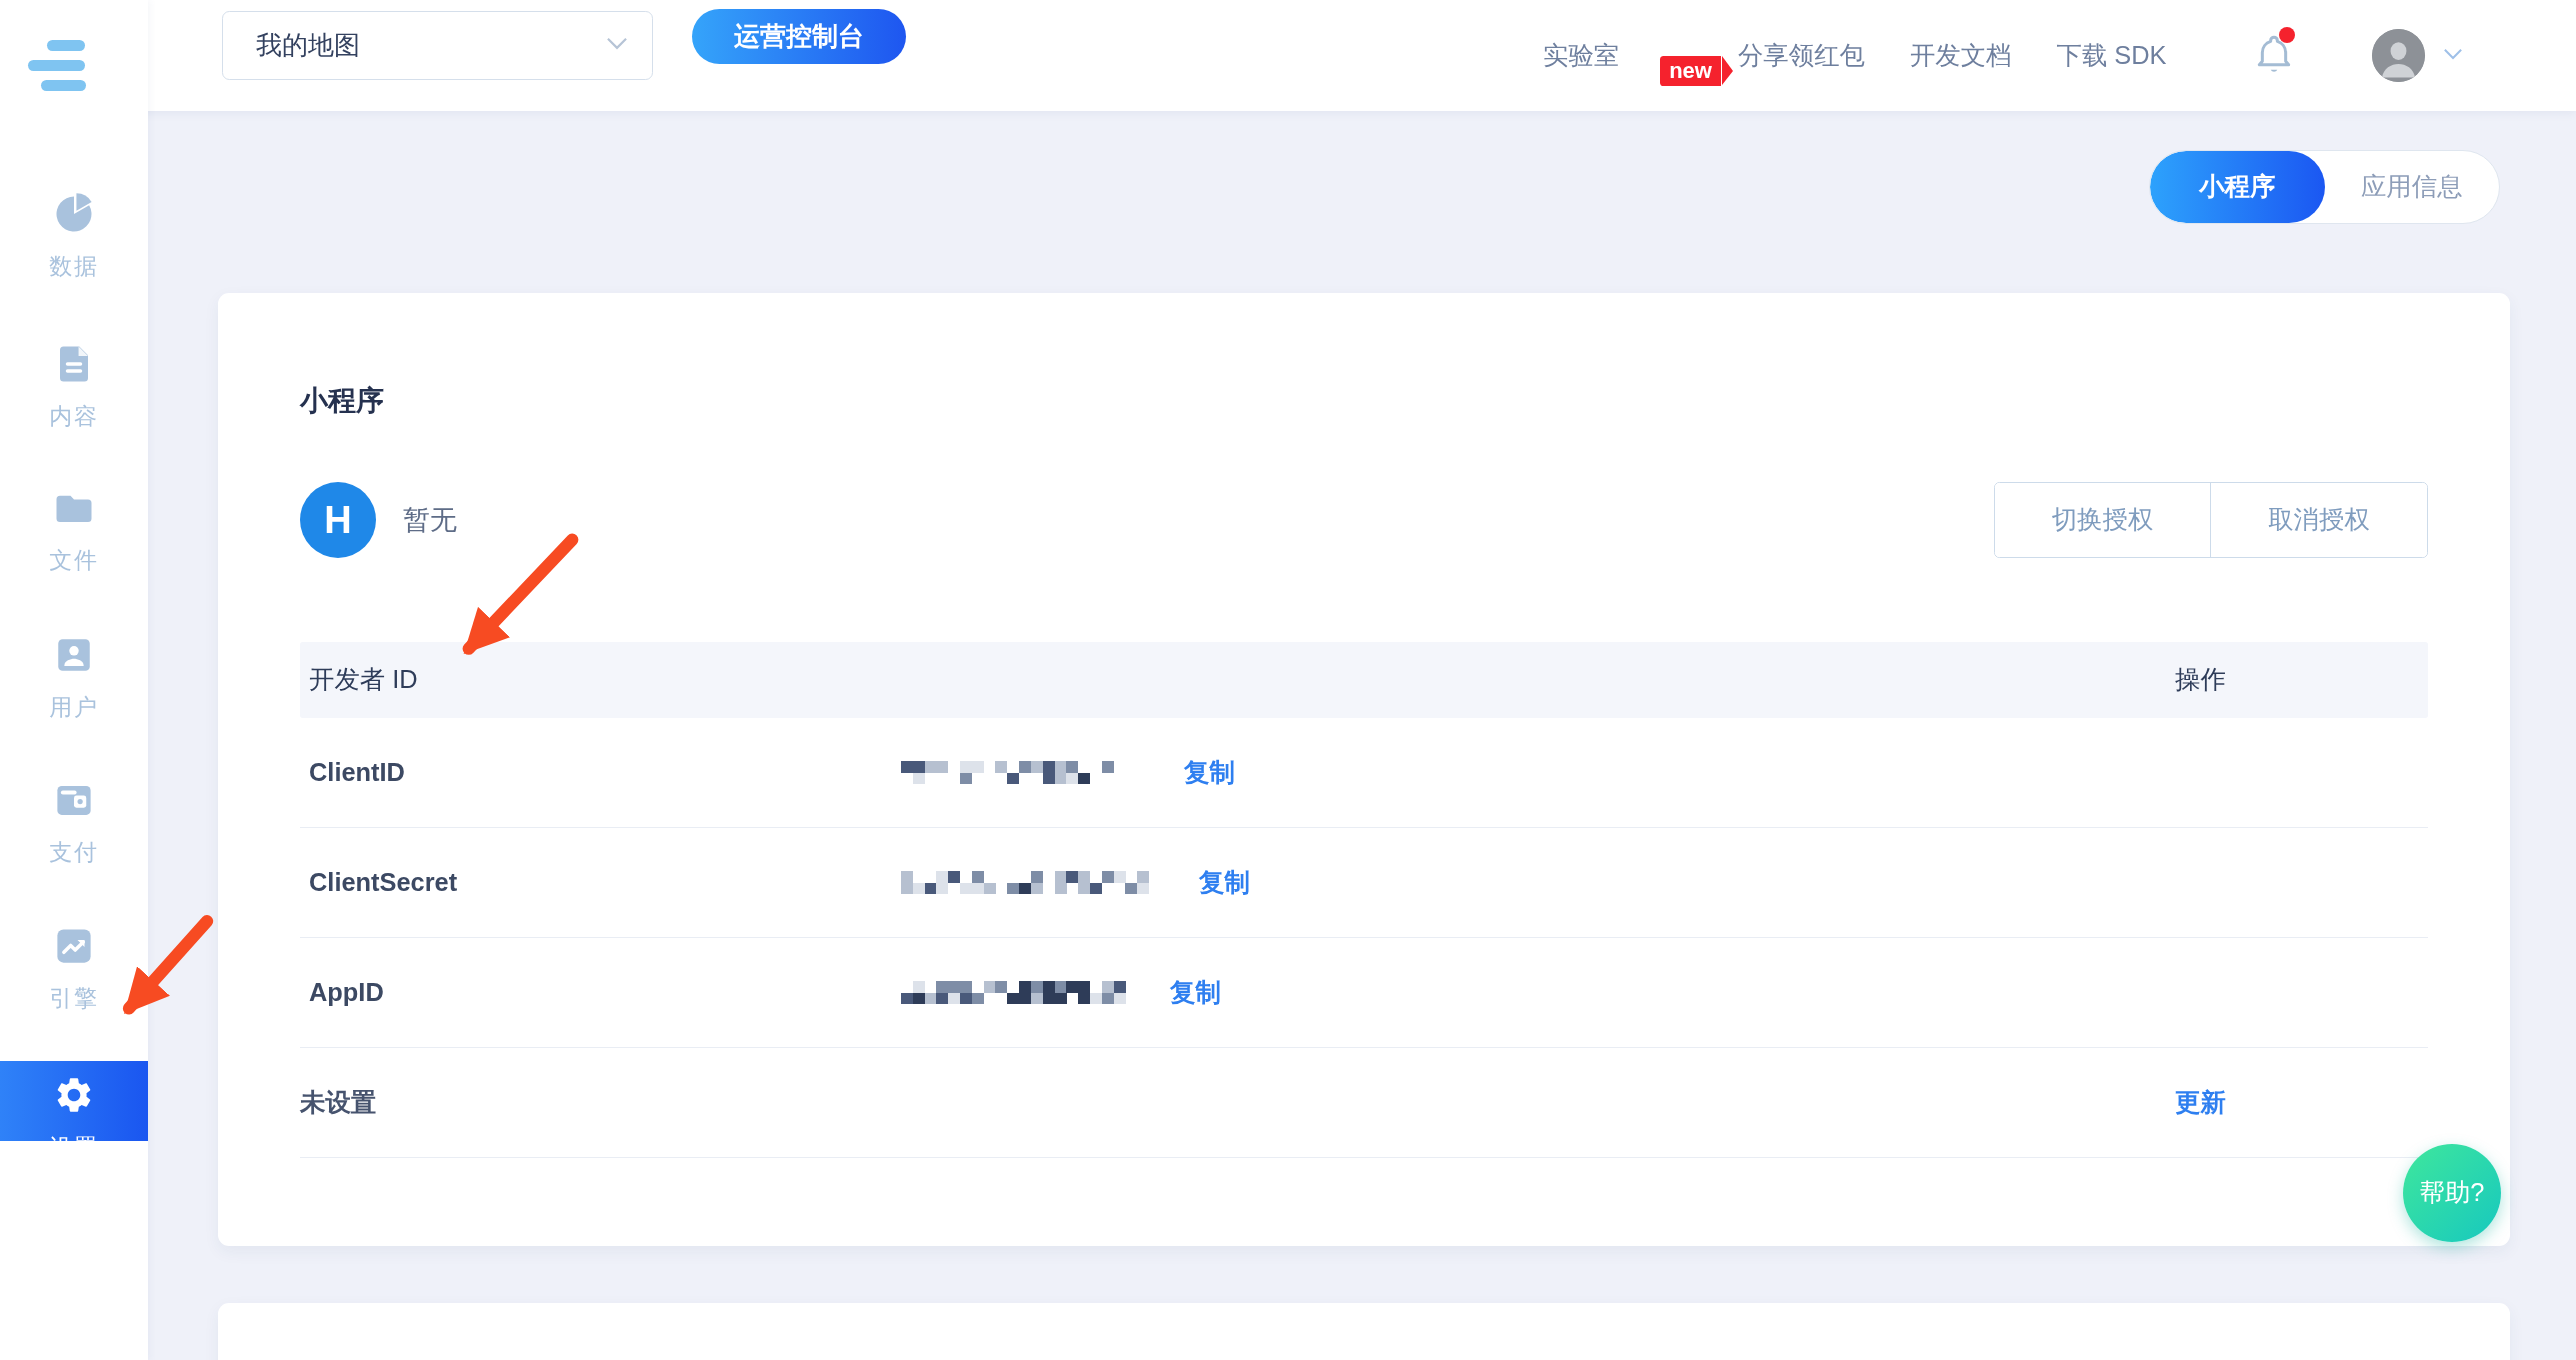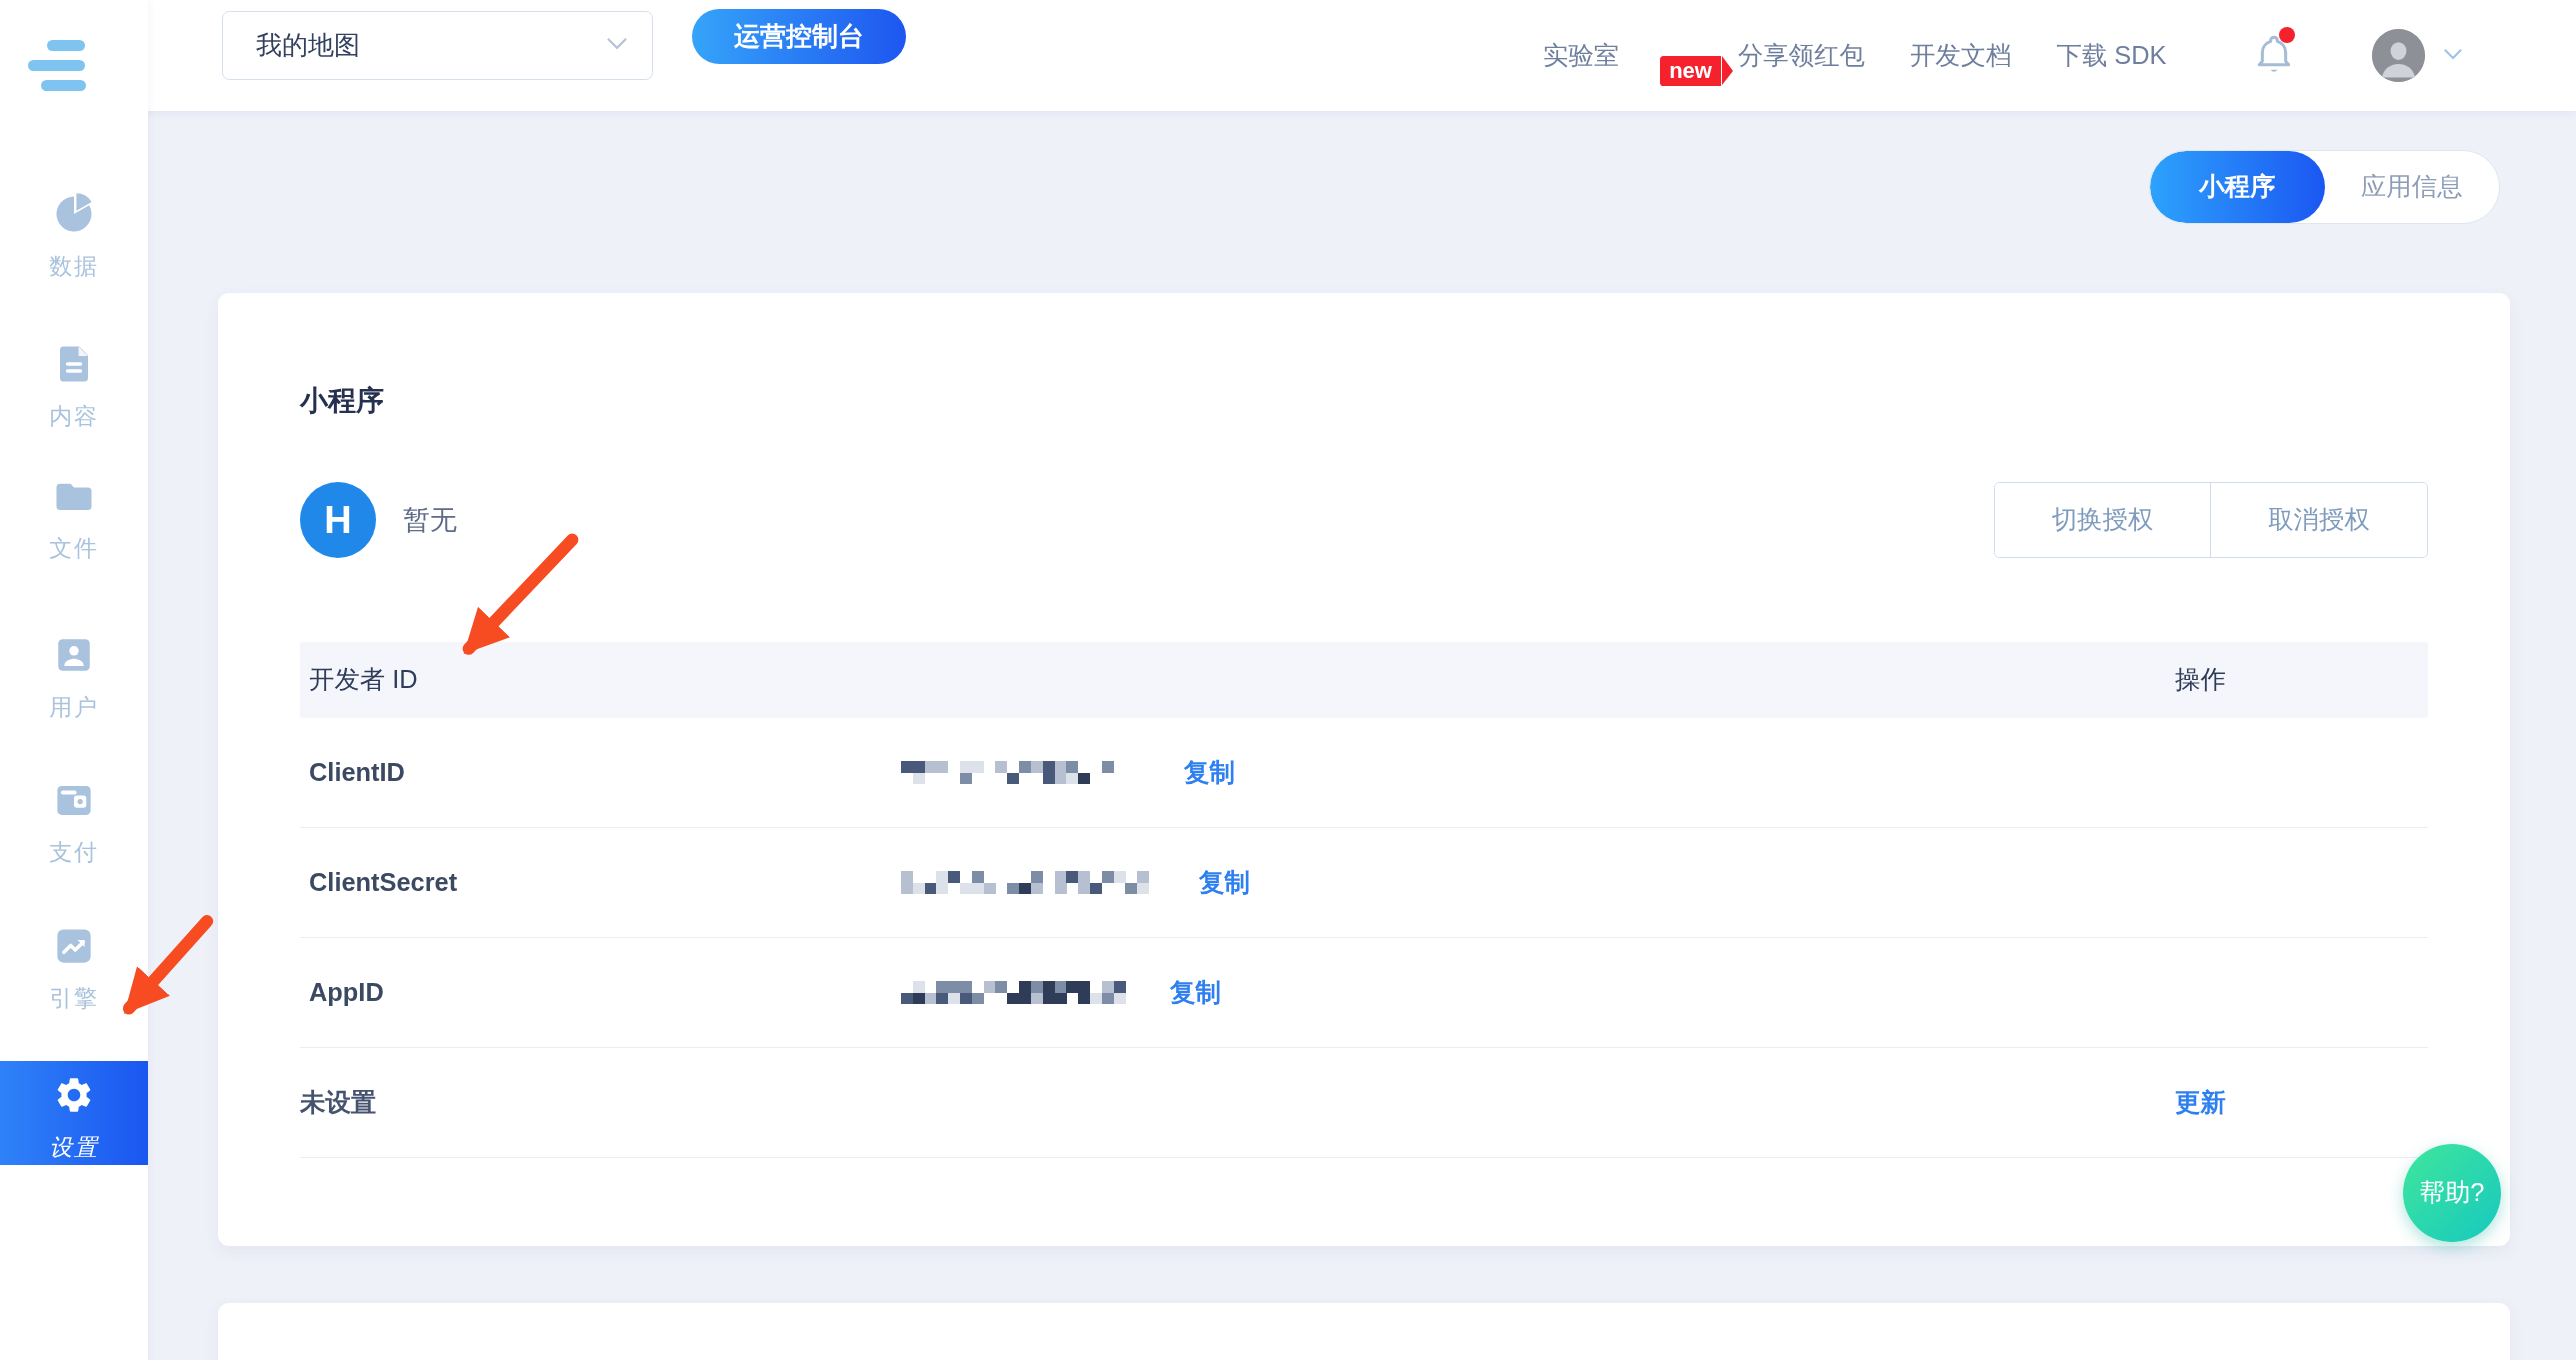--- a/index.html
+++ b/index.html
@@ -30,21 +30,21 @@
   .chev-small{color:#9fc0e8;cursor:pointer;}
   
   .sidebar{position:absolute;left:0;top:0;width:148px;height:1361px;background:#fff;z-index:7;
     box-shadow:1.8px 0 7.3px rgba(50,80,140,.05);}
   .hamburger{position:absolute;left:0;top:35px;width:148px;height:54px;cursor:pointer;}
   .hamburger i{position:absolute;height:11px;border-radius:5.4px;background:#7fc4f1;display:block;}
   .hb1{left:47px;top:4.5px;width:38px;} .hb2{left:28px;top:24.5px;width:57px;} .hb3{left:41px;top:45px;width:45px;}
   .side-item{position:absolute;left:0;width:148px;text-align:center;cursor:pointer;}
   .side-item svg{width:42px;height:42px;display:block;margin:0 auto;}
   .side-item .slabel{display:block;margin-top:16.3px;font-size:23px;color:#a9c2dd;letter-spacing:1.8px;}
-  .side-item.active{height:104px;background:linear-gradient(90deg,#2f82f8,#1a56f0);padding-top:12.7px;font-style:italic;}
+  .side-item.active{height:80px;background:linear-gradient(90deg,#2f82f8,#1a56f0);padding-top:12.7px;}
   .side-item.active .slabel{color:#fff;}
   
   .tabs{position:absolute;left:2149px;top:150px;width:351px;height:74px;background:#fff;border:1.8px solid #dfe6ef;
     border-radius:37px;display:flex;z-index:5;overflow:hidden;}
   .tab{flex:1;display:flex;align-items:center;justify-content:center;font-size:25.4px;color:#8d9db8;cursor:pointer;}
   .tab.active{background:linear-gradient(90deg,#2da2fc,#1b57f2);color:#fff;font-weight:bold;border-radius:37px;}
   
   .card{position:absolute;left:218px;width:2292px;background:#fff;border-radius:11px;
     box-shadow:0 5.4px 16.3px rgba(40,60,110,.06);}
   .card1{top:293px;height:953px;padding:0 82px;}
@@ -99,21 +99,21 @@
     <span>
       <svg viewBox="0 0 24 24" fill="#a9c2dd">
         <path d="M6 2h9l5 5v13a2 2 0 0 1-2 2H6a2 2 0 0 1-2-2V4a2 2 0 0 1 2-2z"></path>
         <path d="M14.6 2 v5.4 h5.4 z" fill="#fff" opacity=".85"></path>
         <rect x="7.3" y="11" width="9.4" height="2" rx="1" fill="#fff"></rect>
         <rect x="7.3" y="15" width="9.4" height="2" rx="1" fill="#fff"></rect>
       </svg></span>
     <span class="slabel">内容</span>
   </div>
 
-  <div class="side-item" style="top:475px">
+  <div class="side-item" style="top:487px">
     <span>
       <svg viewBox="0 0 24 24" fill="#a9c2dd">
         <path d="M4 5h6l2 2.2h8A2 2 0 0 1 22 9.2V18a2 2 0 0 1-2 2H4a2 2 0 0 1-2-2V7a2 2 0 0 1 2-2z"></path>
       </svg></span>
     <span class="slabel">文件</span>
   </div>
 
   <div class="side-item" style="top:634px">
     <span>
       <svg viewBox="0 0 24 24" fill="#a9c2dd">

